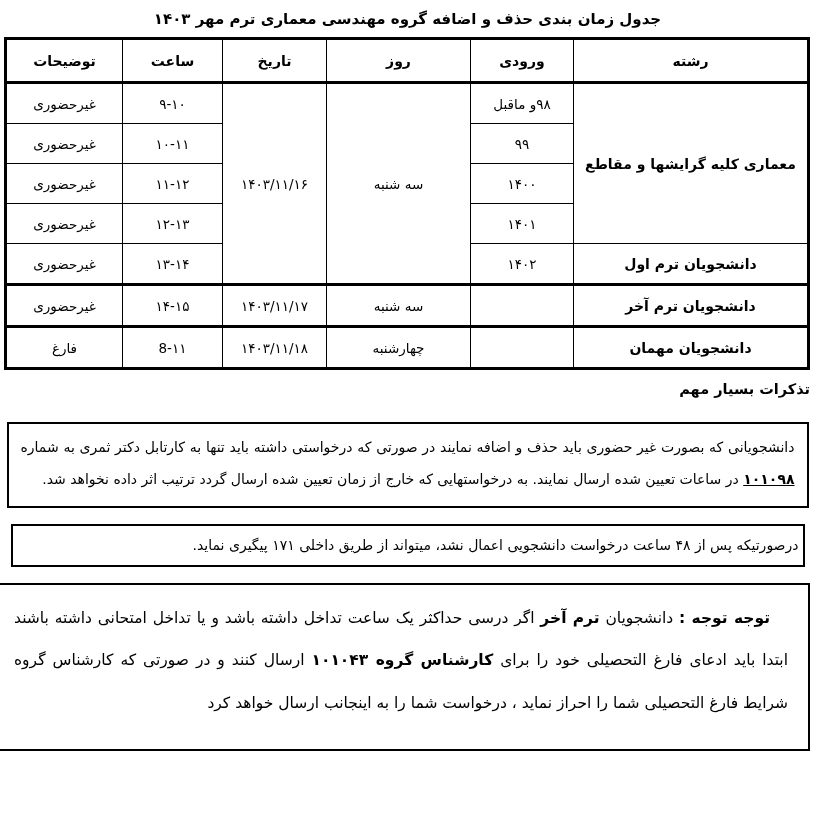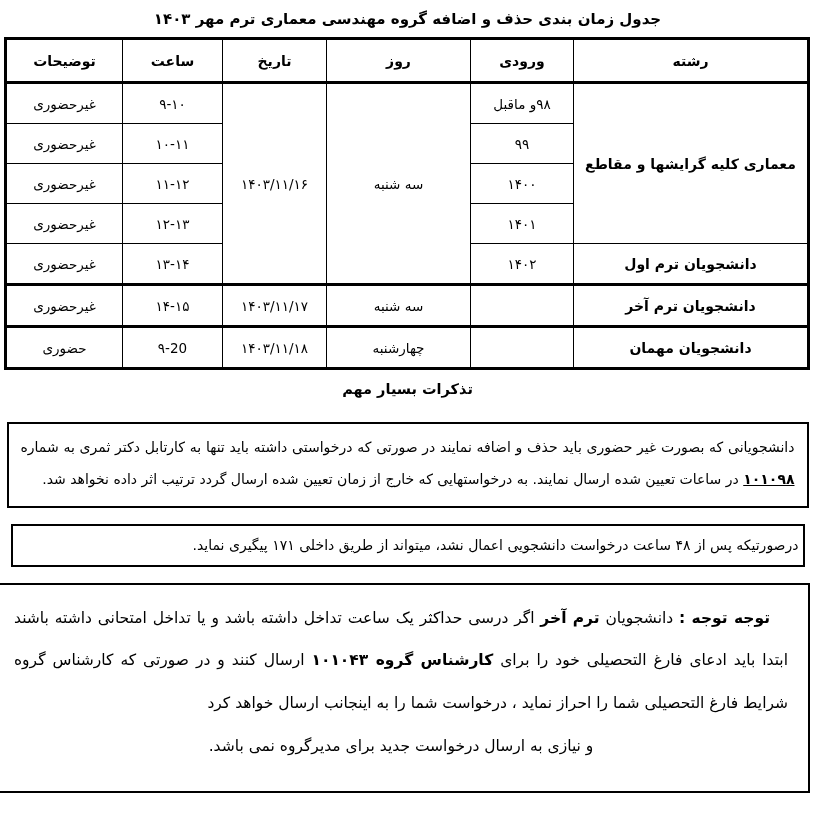--- a/index.html
+++ b/index.html
@@ -30,21 +30,21 @@
   }
   table.schedule thead th{
     font-weight:bold;font-size:14px;height:37px;
     border-bottom:3px solid #000;
   }
   table.schedule .field-cell{font-weight:bold;font-size:14px;}
   tr.section-break td{border-top:3px solid #000;}
   .ltr{direction:ltr;unicode-bidi:bidi-override;display:inline-block;text-align:right;}
 
   .notes-title{
-    text-align:center;font-weight:bold;font-size:14.5px;
+    text-align:right;font-weight:bold;font-size:14.5px;
     padding:11px 0 9px 0;
   }
 
   .note-box{
     border:2.5px solid #000;
     width:774px;margin:16px auto;
     text-align:justify;
     font-size:14px;
   }
   .note-box + .note-box{border-top-width:2.5px;}
@@ -122,37 +122,36 @@
         <td>سه شنبه</td>
         <td><span class="ltr">۱۴۰۳/۱۱/۱۷</span></td>
         <td><span class="ltr">۱۴-۱۵</span></td>
         <td>غیرحضوری</td>
       </tr>
       <tr class="section-break">
         <td class="field-cell">دانشجویان مهمان</td>
         <td></td>
         <td>چهارشنبه</td>
         <td><span class="ltr">۱۴۰۳/۱۱/۱۸</span></td>
-        <td><span class="ltr">۹-20</span></td>
-        <td>حضوری</td>
+        <td><span class="ltr">8-۱۱</span></td>
+        <td>فارغ</td>
       </tr>
     </tbody>
   </table>
 
   <div class="notes-title">تذکرات بسیار مهم</div>
 
   <div class="note-box note-1">
     <span>دانشجویانی که بصورت غیر حضوری باید حذف و اضافه نمایند در صورتی که درخواستی داشته باید تنها به کارتابل دکتر ثمری به شماره </span><span class="bold-underline">۱۰۱۰۹۸</span><span> در ساعات تعیین شده ارسال نمایند. به درخواستهایی که خارج از زمان تعیین شده ارسال گردد ترتیب اثر داده نخواهد شد.</span>
   </div>
 
   <div class="note-box note-2">
     <span>درصورتیکه پس از ۴۸ ساعت درخواست دانشجویی اعمال نشد، میتواند از طریق داخلی ۱۷۱ پیگیری نماید.</span>
   </div>
 
 
   <div class="note-box note-4">
     <div class="lead">
       <span class="bold">توجه توجه :</span><span> دانشجویان </span><span class="bold">ترم آخر</span><span> اگر درسی حداکثر یک ساعت تداخل داشته باشد و یا تداخل امتحانی داشته باشند ابتدا باید ادعای فارغ التحصیلی خود را برای </span><span class="bold">کارشناس گروه ۱۰۱۰۴۳</span><span> ارسال کنند و در صورتی که کارشناس گروه شرایط فارغ التحصیلی شما را احراز نماید ، درخواست شما را به اینجانب ارسال خواهد کرد</span>
     </div>
-    <div class="closing">و نیازی به ارسال درخواست جدید برای مدیرگروه نمی باشد.</div>
   </div>
 
 </div>
 
 </body></html>

